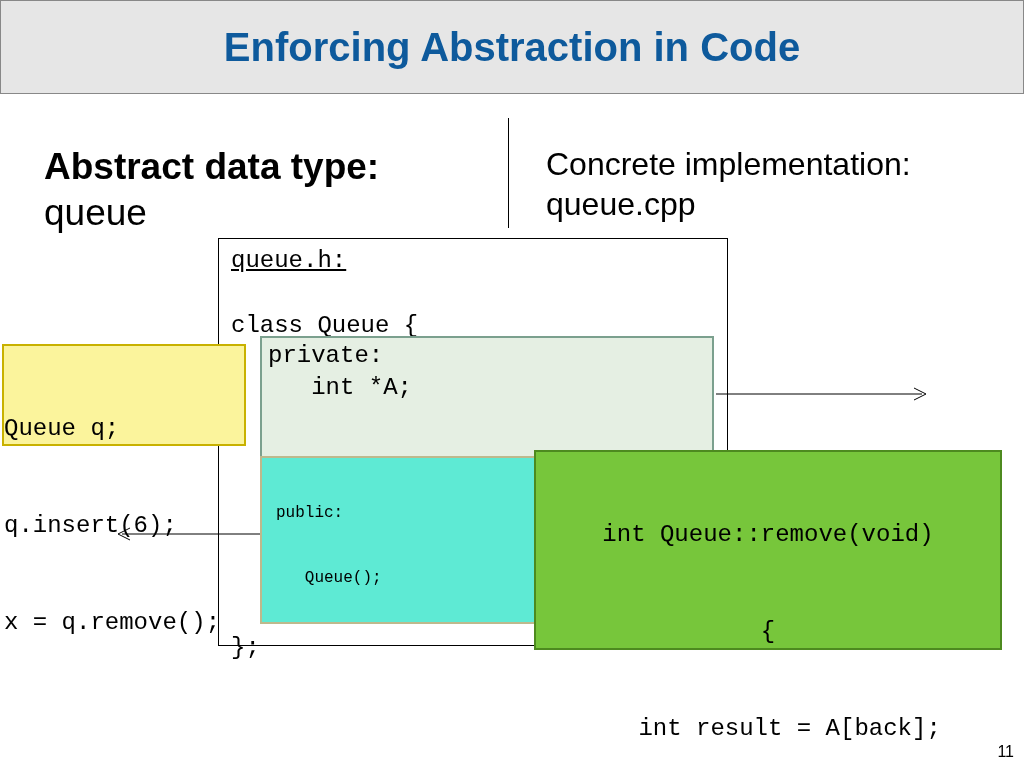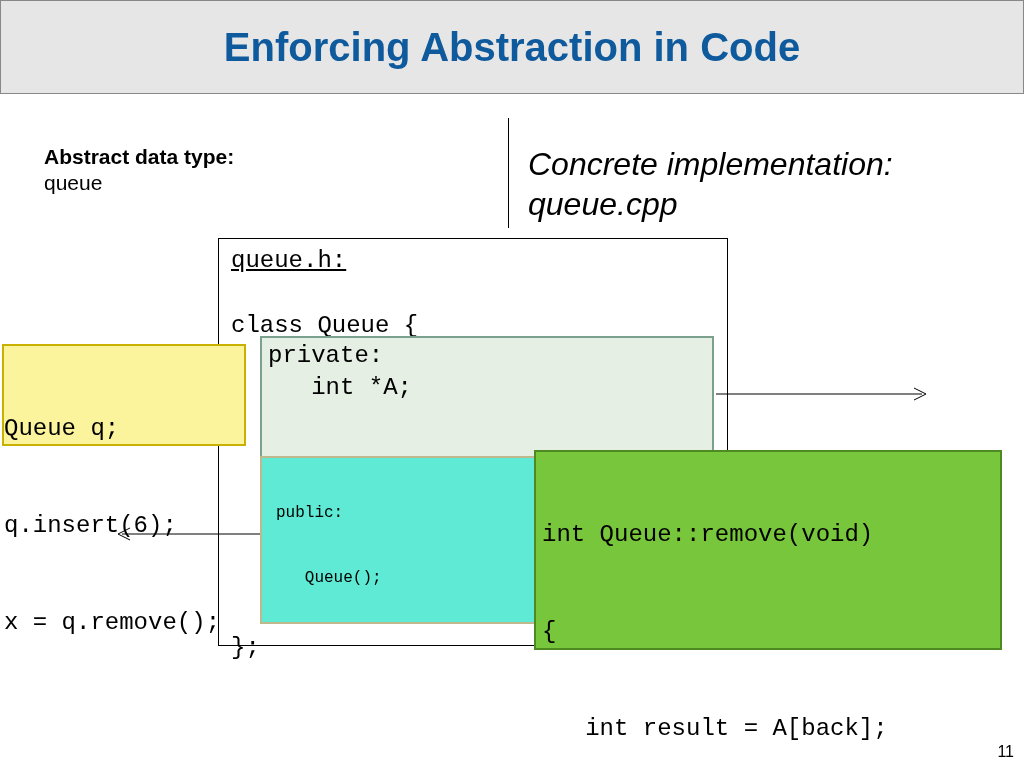--- a/index.html
+++ b/index.html
@@ -26,31 +26,30 @@
     font-weight: bold;
   }
   .content {
     position: relative;
     width: 100%;
   }
   .left-heading {
     position: absolute;
     left: 44px;
     top: 50px;
-    font-size: 21px;
+    font-size: 37px;
     line-height: 1.25;
   }
   .left-heading .bold { font-weight: bold; }
   .right-heading {
     position: absolute;
-    left: 528px;
+    left: 546px;
     top: 50px;
     font-size: 32px;
     line-height: 1.25;
-    font-style: italic;
   }
   .divider {
     position: absolute;
     left: 508px;
     top: 24px;
     width: 1px;
     height: 110px;
     background: #000;
   }
   .main-code-box {
@@ -120,20 +119,21 @@
     width: 468px;
     height: 200px;
     background: #77c63b;
     border: 2px solid #4d8a1f;
     font-family: "Courier New", monospace;
     font-size: 24px;
     line-height: 1.35;
     padding: 2px 6px;
     box-sizing: border-box;
     white-space: pre;
+    text-align: center;
   }
   .page-num {
     position: absolute;
     right: 10px;
     bottom: 7px;
     font-size: 16px;
   }
   svg.arrow {
     position: absolute;
     overflow: visible;

